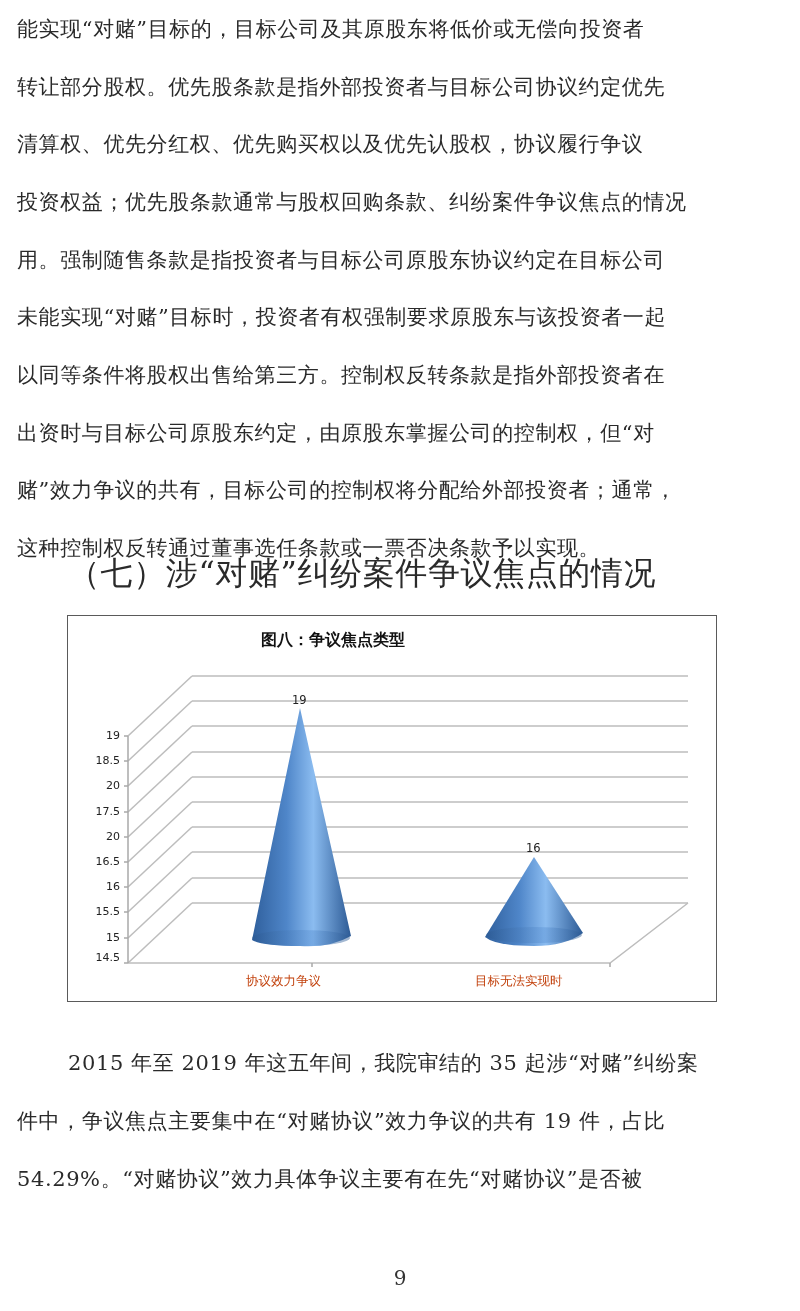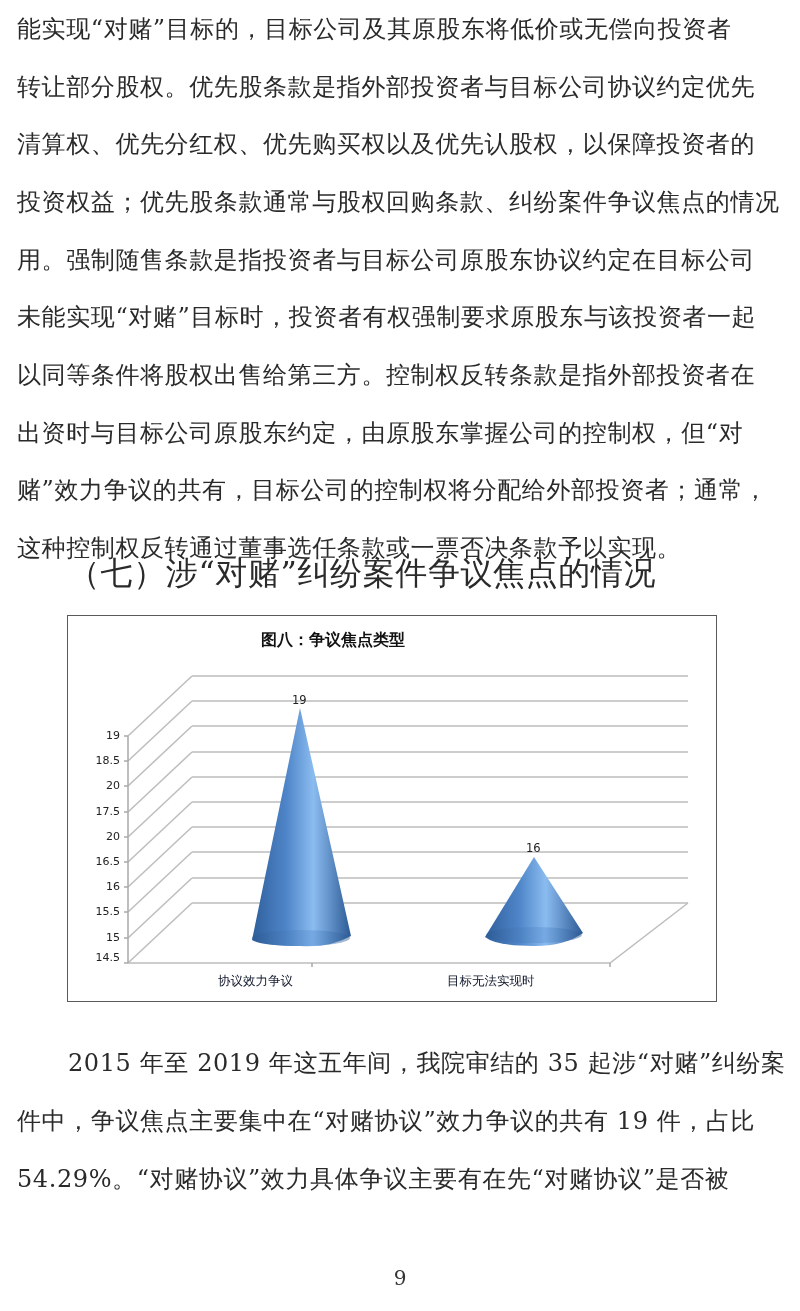--- a/index.html
+++ b/index.html
@@ -1,41 +1,41 @@
 <!DOCTYPE html>
 <html><head>
 <meta charset="utf-8">
 <style>
   html, body { margin: 0; padding: 0; background: #ffffff; }
   body { width: 800px; height: 1311px; position: relative; overflow: hidden;
          font-family: "DejaVu Serif", "Liberation Serif", serif; color: #222; }
-  .para-line { position: absolute; left: 17px; width: 770px; font-size: 24px; line-height: 34px;
+  .para-line { position: absolute; left: 17px; width: 770px; font-size: 21px; line-height: 34px;
                white-space: nowrap; letter-spacing: 0.6px; color: #2a2a2a; }
   .heading { position: absolute; left: 68px; font-size: 32px; line-height: 34px; white-space: nowrap;
              color: #2a2a2a; letter-spacing: 0.6px; }
   .chart-frame { position: absolute; left: 67px; top: 615px; width: 650px; height: 387px;
                  border: 1.5px solid #5a5a5a; box-sizing: border-box; background: #fff; }
   .chart-title { position: absolute; top: 630px; left: 67px; width: 532px; text-align: center;
                  font-family: "DejaVu Sans", sans-serif; font-weight: bold; font-size: 16px; color: #111; }
   .ytick { position: absolute; width: 40px; text-align: right; font-family: "DejaVu Sans", sans-serif;
            font-size: 11px; color: #222; }
-  .xlabel { position: absolute; font-family: "DejaVu Sans", sans-serif; font-size: 12.5px; color: #0f172a;
-            white-space: nowrap; }
+  .xlabel { position: absolute; font-family: "DejaVu Sans", sans-serif; font-size: 12.5px; color: #c2410c;
+            white-space: nowrap; margin-left: 28px; }
   .dlabel { position: absolute; font-family: "DejaVu Sans", sans-serif; font-size: 11.5px; color: #222; }
   .page-num { position: absolute; left: 0; width: 800px; top: 1266px; text-align: center;
               font-size: 20px; color: #333; font-family: "DejaVu Serif", serif; }
   svg.plot { position: absolute; left: 0; top: 0; }
 </style>
 </head>
 <body>
 
 <div>
   <div class="para-line" style="top:12px">能实现“对赌”目标的，目标公司及其原股东将低价或无偿向投资者</div>
   <div class="para-line" style="top:70px">转让部分股权。优先股条款是指外部投资者与目标公司协议约定优先</div>
-  <div class="para-line" style="top:127px">清算权、优先分红权、优先购买权以及优先认股权，以保障投资者的</div>
+  <div class="para-line" style="top:127px">清算权、优先分红权、优先购买权以及优先认股权，协议履行争议</div>
   <div class="para-line" style="top:185px">投资权益；优先股条款通常与股权回购条款、纠纷案件争议焦点的情况</div>
   <div class="para-line" style="top:243px">用。强制随售条款是指投资者与目标公司原股东协议约定在目标公司</div>
   <div class="para-line" style="top:300px">未能实现“对赌”目标时，投资者有权强制要求原股东与该投资者一起</div>
   <div class="para-line" style="top:358px">以同等条件将股权出售给第三方。控制权反转条款是指外部投资者在</div>
   <div class="para-line" style="top:416px">出资时与目标公司原股东约定，由原股东掌握公司的控制权，但“对</div>
   <div class="para-line" style="top:473px">赌”效力争议的共有，目标公司的控制权将分配给外部投资者；通常，</div>
   <div class="para-line" style="top:531px">这种控制权反转通过董事选任条款或一票否决条款予以实现。</div>
 </div>
 
 <div class="heading" style="top:556px">（七）涉“对赌”纠纷案件争议焦点的情况</div>

